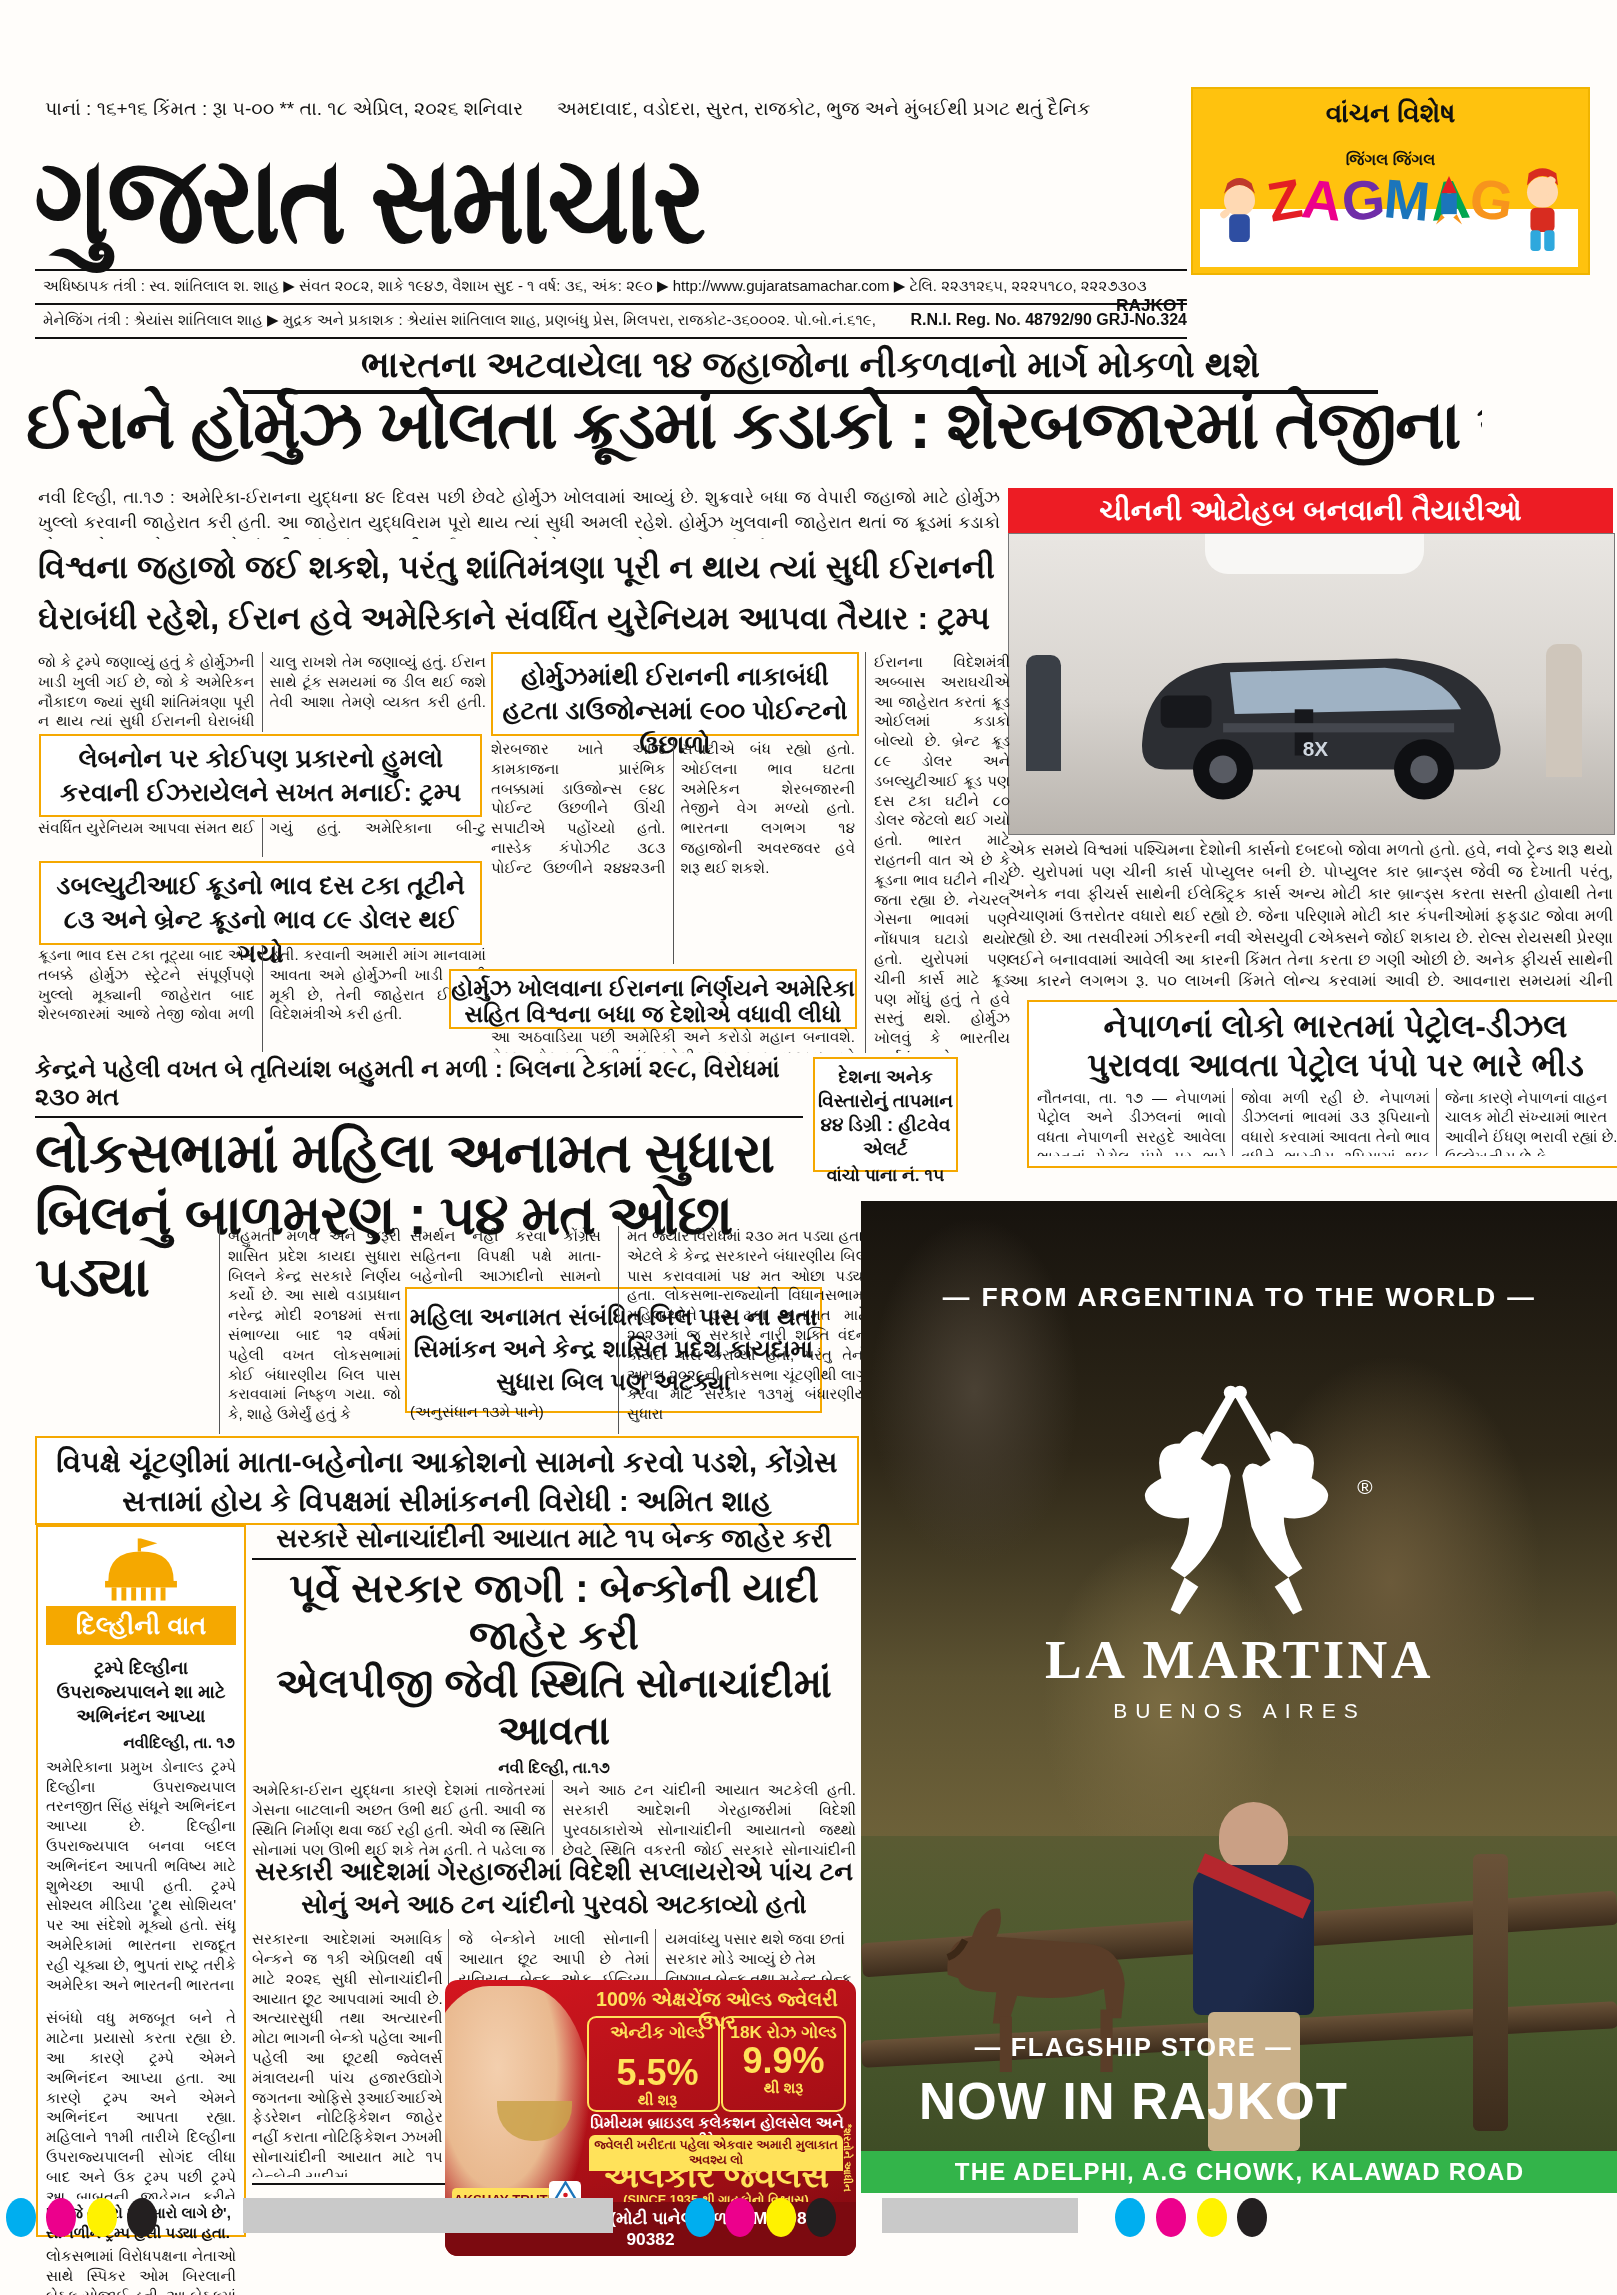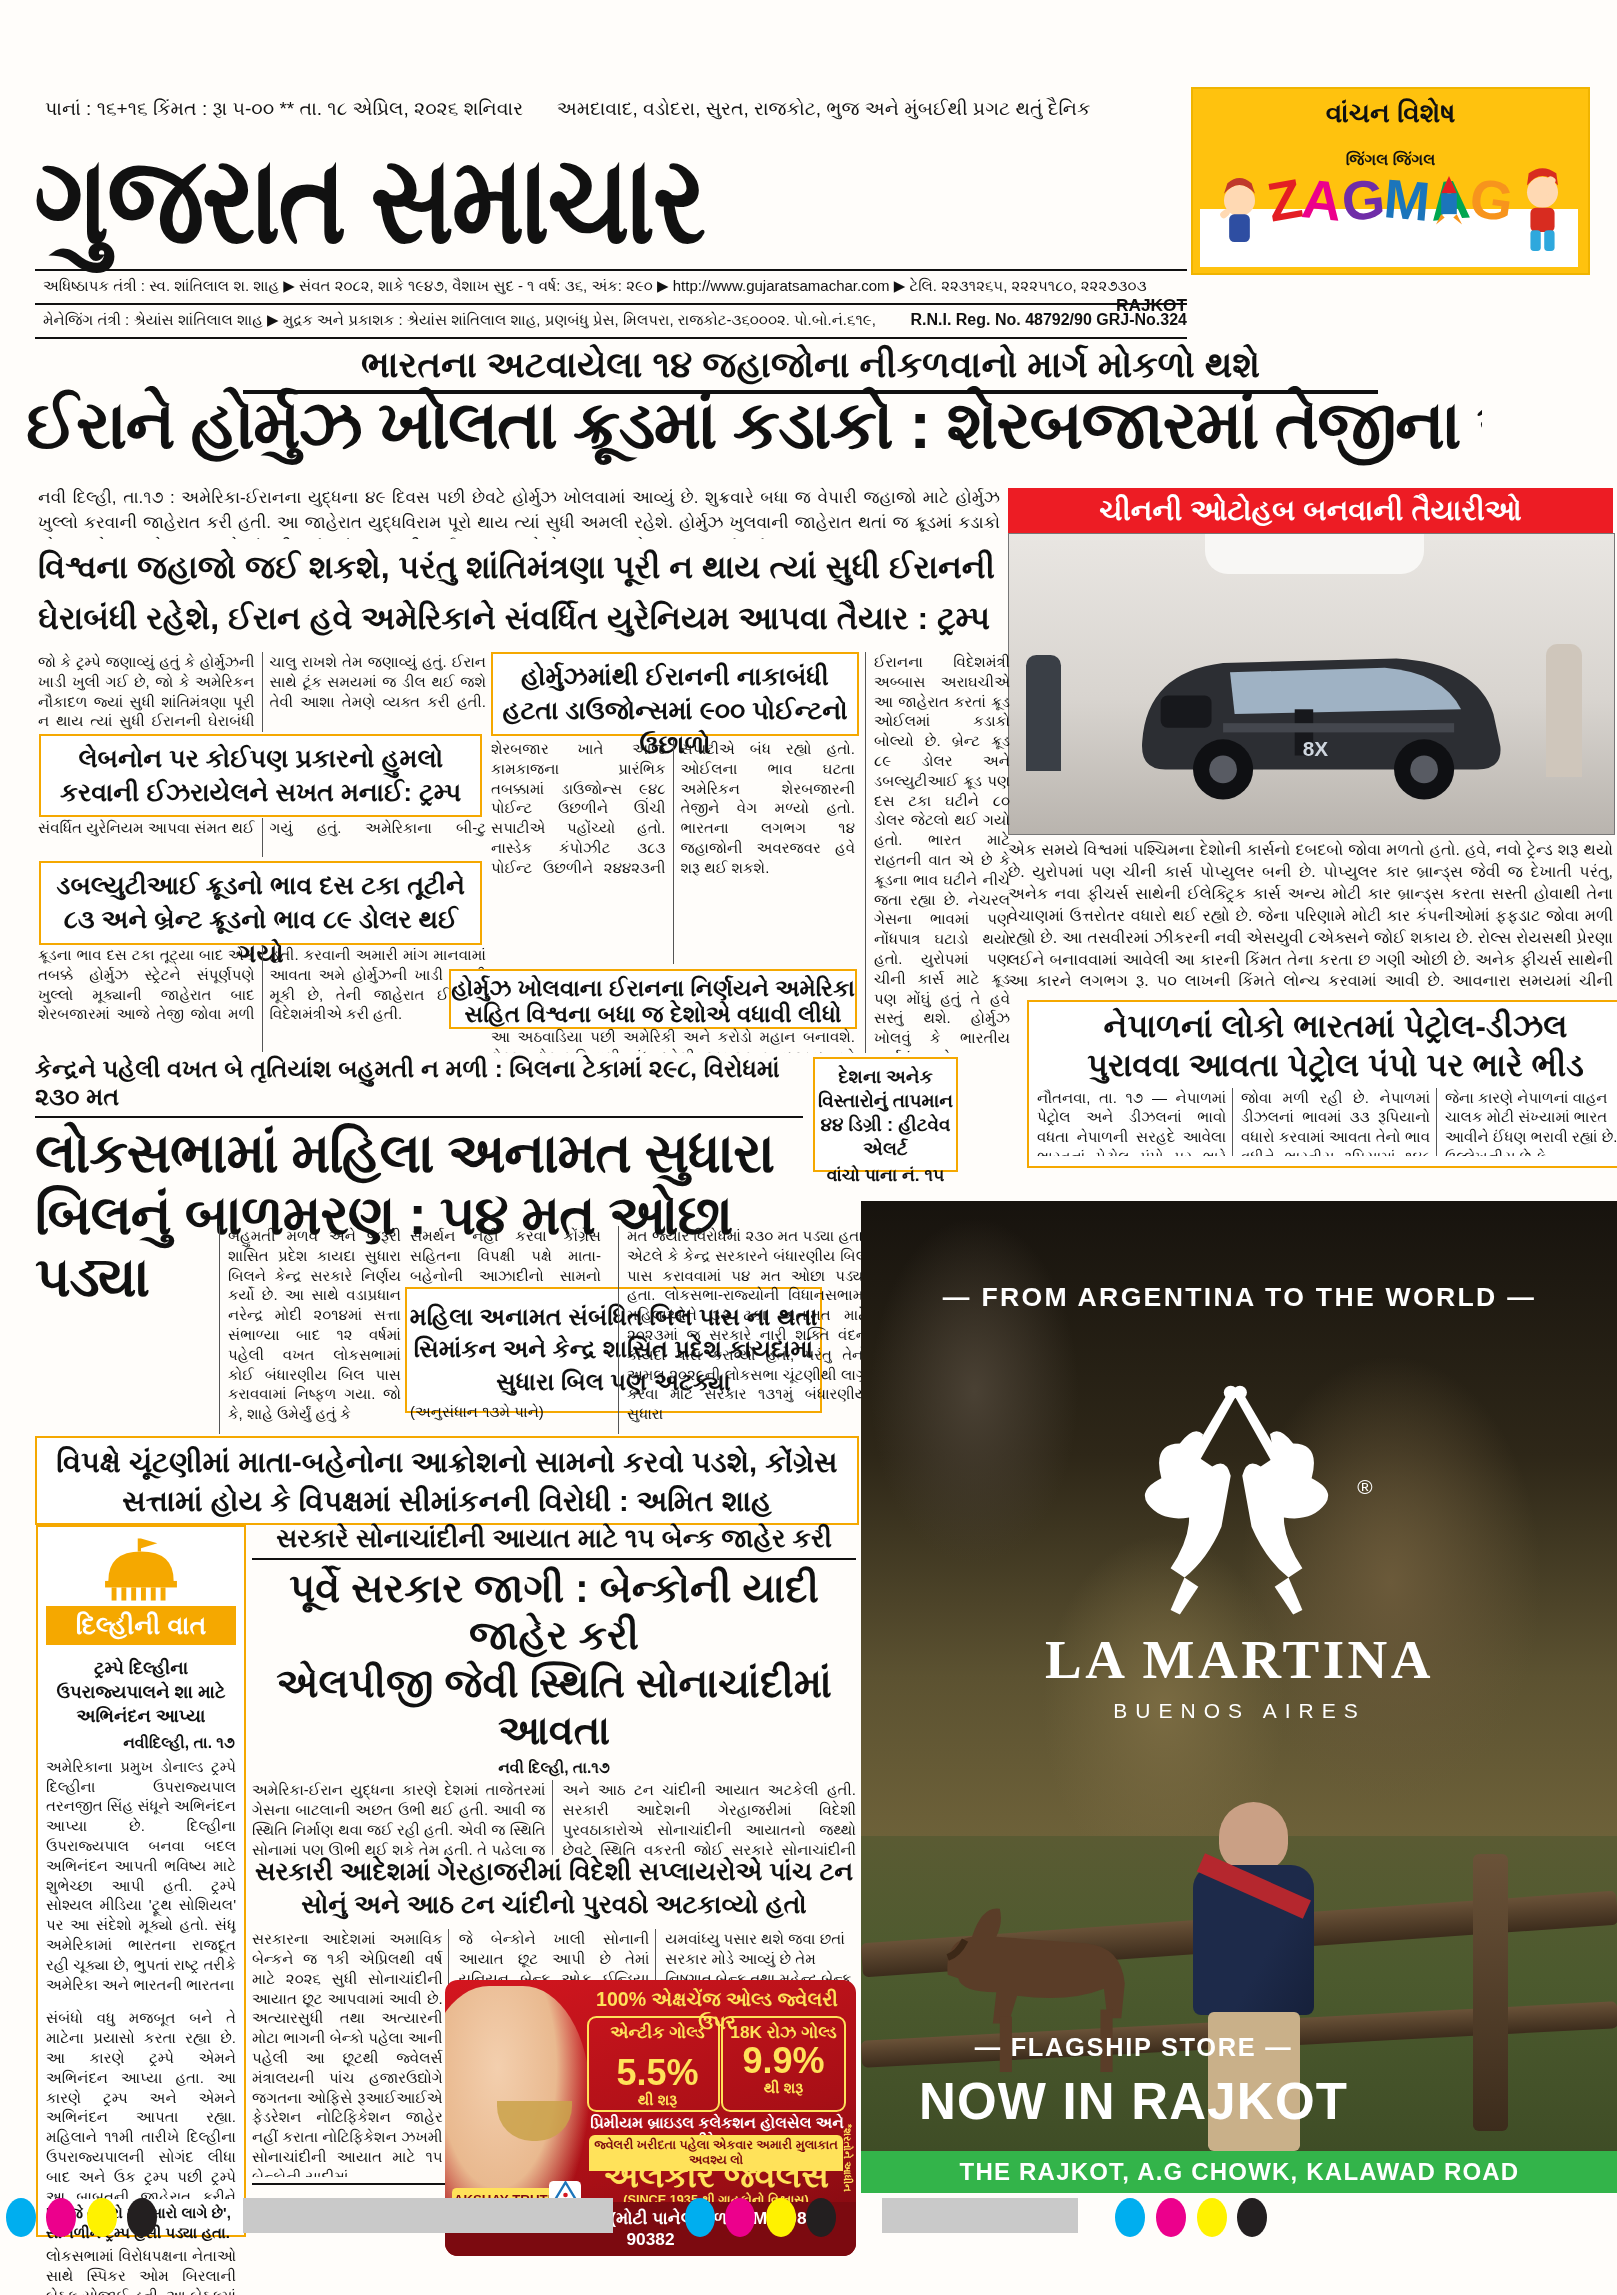--- a/index.html
+++ b/index.html
@@ -295,21 +295,21 @@
         <path d="M95 45 Q99 30 87 30 Q81 22 77 26 L79 36 L73 40 Q67 36 65 44 L69 66 Q75 80 85 88 L91 84 Q83 72 83 62 Q95 64 101 56 Q105 50 95 45 Z"></path>
         <path d="M40 88 L34 102 L38 104 L46 92 Z"></path>
           <path d="M85 88 L91 102 L87 104 L79 92 Z"></path>
       </g>
       <text x="118" y="52" font-size="9" fill="#fff" text-anchor="middle">®</text>
     </svg>
     <div class="abs ctr adstroke xb" style="left:0;top:427px;width:100%;font-size:55px;font-family:'Liberation Serif','DejaVu Serif',serif;letter-spacing:3.5px;">LA MARTINA</div>
     <div class="abs ctr adstroke" style="left:0;top:498px;width:100%;font-size:21px;letter-spacing:8px;">BUENOS AIRES</div>
     <div class="abs ctr adstroke b" style="left:0;top:832px;width:72%;font-size:25.4px;letter-spacing:1.7px;">—  FLAGSHIP STORE  —</div>
     <div class="abs ctr adstroke xb" style="left:0;top:871px;width:72%;font-size:51px;letter-spacing:1.2px;">NOW IN RAJKOT</div>
-    <div class="abs ctr adstroke b" style="left:0;top:950px;width:100%;height:42px;background:#33b44a;font-size:24px;line-height:42px;letter-spacing:1.2px;">THE RAJKOT, A.G CHOWK, KALAWAD ROAD</div>
+    <div class="abs ctr adstroke b" style="left:0;top:950px;width:100%;height:42px;background:#33b44a;font-size:24px;line-height:42px;letter-spacing:1.2px;">THE ADELPHI, A.G CHOWK, KALAWAD ROAD</div>
   </div>
 
   <div class="abs" style="left:0;top:2198px;width:1617px;height:40px;">
     <span class="dotsq" style="background:#00aeef;margin-left:5.8px;"></span>
     <span class="dotsq" style="background:#ec008c;"></span>
     <span class="dotsq" style="background:#fff200;"></span>
     <span class="dotsq" style="background:#231f20;"></span>
     <span class="graybar" style="display:inline-block;width:370px;margin-left:75px;vertical-align:top;"></span>
     <span class="dotsq" style="background:#00aeef;margin-left:69px;"></span>
     <span class="dotsq" style="background:#ec008c;"></span>

